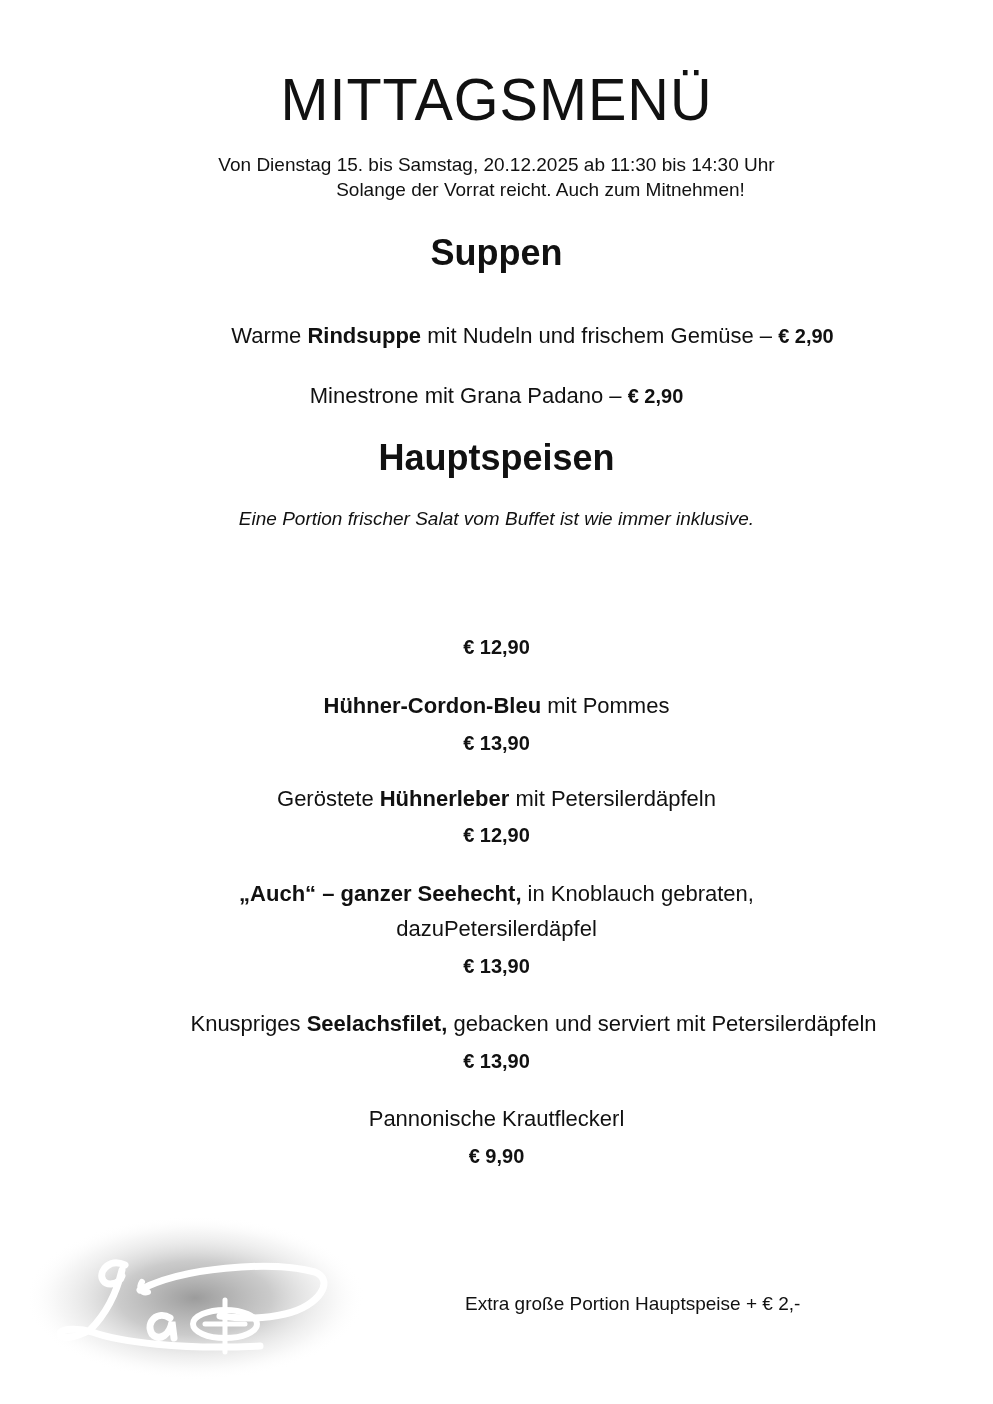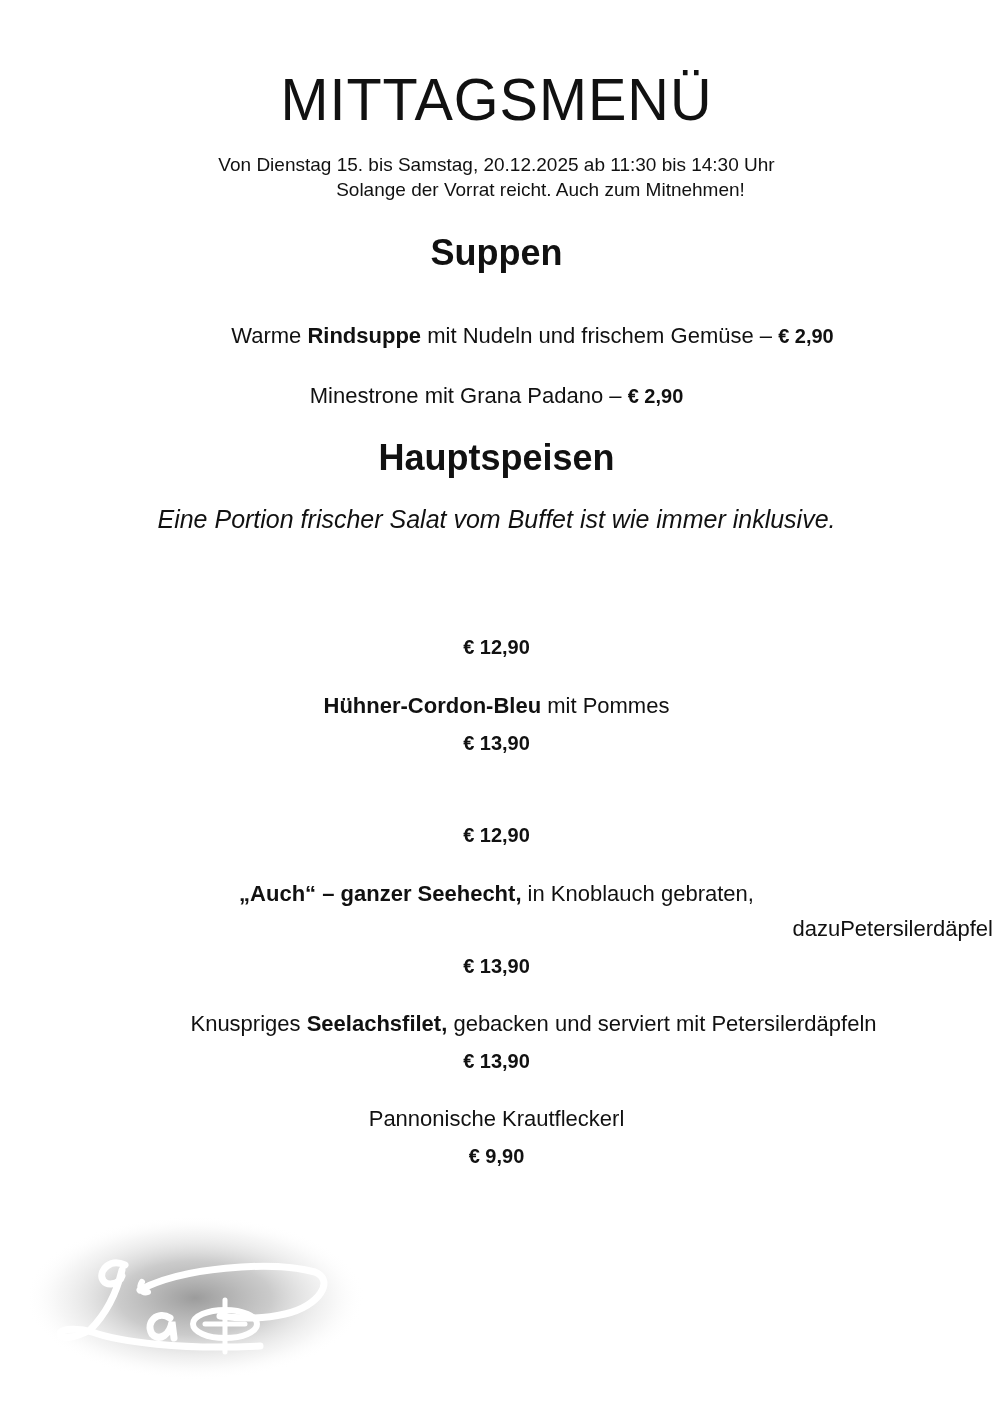--- a/index.html
+++ b/index.html
@@ -49,21 +49,21 @@
       font-size: 22px;
       line-height: 28px;
     }
     .item-line b { font-weight: bold; }
     .price {
       font-size: 20px;
       font-weight: bold;
       line-height: 26px;
     }
     .note-italic {
-      font-size: 25px;
+      font-size: 19px;
       font-style: italic;
       line-height: 28px;
     }
     .extra-note {
       position: absolute;
       left: 465px;
       top: 1291px;
       font-size: 19px;
       line-height: 26px;
       white-space: nowrap;
@@ -98,26 +98,29 @@
   <div class="center section-heading" style="top:436px;">Hauptspeisen</div>
   <div class="center note-italic" style="top:505px;">Eine Portion frischer Salat vom Buffet ist wie immer inklusive.</div>
 
   <div class="center price" style="top:634px;">€ 12,90</div>
 
   <div class="center item-line" style="top:692px;">
     <span></span><b>Hühner-Cordon-Bleu</b><span> mit Pommes</span>
   </div>
   <div class="center price" style="top:730px;">€ 13,90</div>
 
+  <div class="center item-line" style="top:785px;">
+    <span>Geröstete </span><b>Hühnerleber</b><span> mit Petersilerdäpfeln</span>
+  </div>
   <div class="center price" style="top:822px;">€ 12,90</div>
 
   <div class="center item-line" style="top:880px;">
     <span></span><b>„Auch“ – ganzer Seehecht,</b><span> in Knoblauch gebraten,</span>
   </div>
-  <div class="center item-line" style="top:915px;text-align:right;">dazuPetersilerdäpfel</div>
+  <div class="center item-line" style="top:915px;">dazuPetersilerdäpfel</div>
   <div class="center price" style="top:953px;">€ 13,90</div>
 
   <div class="center item-line" style="top:1010px;margin-left:37px;">
     <span>Knuspriges </span><b>Seelachsfilet,</b><span> gebacken und serviert mit Petersilerdäpfeln</span>
   </div>
   <div class="center price" style="top:1048px;">€ 13,90</div>
 
   <div class="center item-line" style="top:1105px;">
     <span>Pannonische Krautfleckerl</span><b></b><span></span>
   </div>
@@ -141,14 +144,15 @@
 
       <path d="M140 108 C128 100, 115 112, 122 124 C130 132, 140 124, 142 112 L144 128" fill="none" stroke="#ffffff" stroke-width="7" stroke-linecap="round"></path>
 
       <path d="M110 80 C150 58, 240 50, 285 62 C305 70, 290 96, 255 104 C230 110, 205 108, 190 106" fill="none" stroke="#ffffff" stroke-width="7" stroke-linecap="round"></path>
 
       <ellipse cx="195" cy="114" rx="32" ry="14" fill="none" stroke="#ffffff" stroke-width="6"></ellipse>
       <path d="M195 90 L195 142 M175 114 L215 114" fill="none" stroke="#ffffff" stroke-width="5" stroke-linecap="round"></path>
     </svg>
   </div>
 
+  <div class="extra-note">Extra große Portion Hauptspeise + € 2,-</div>
 
 </div>
 
 </body></html>

